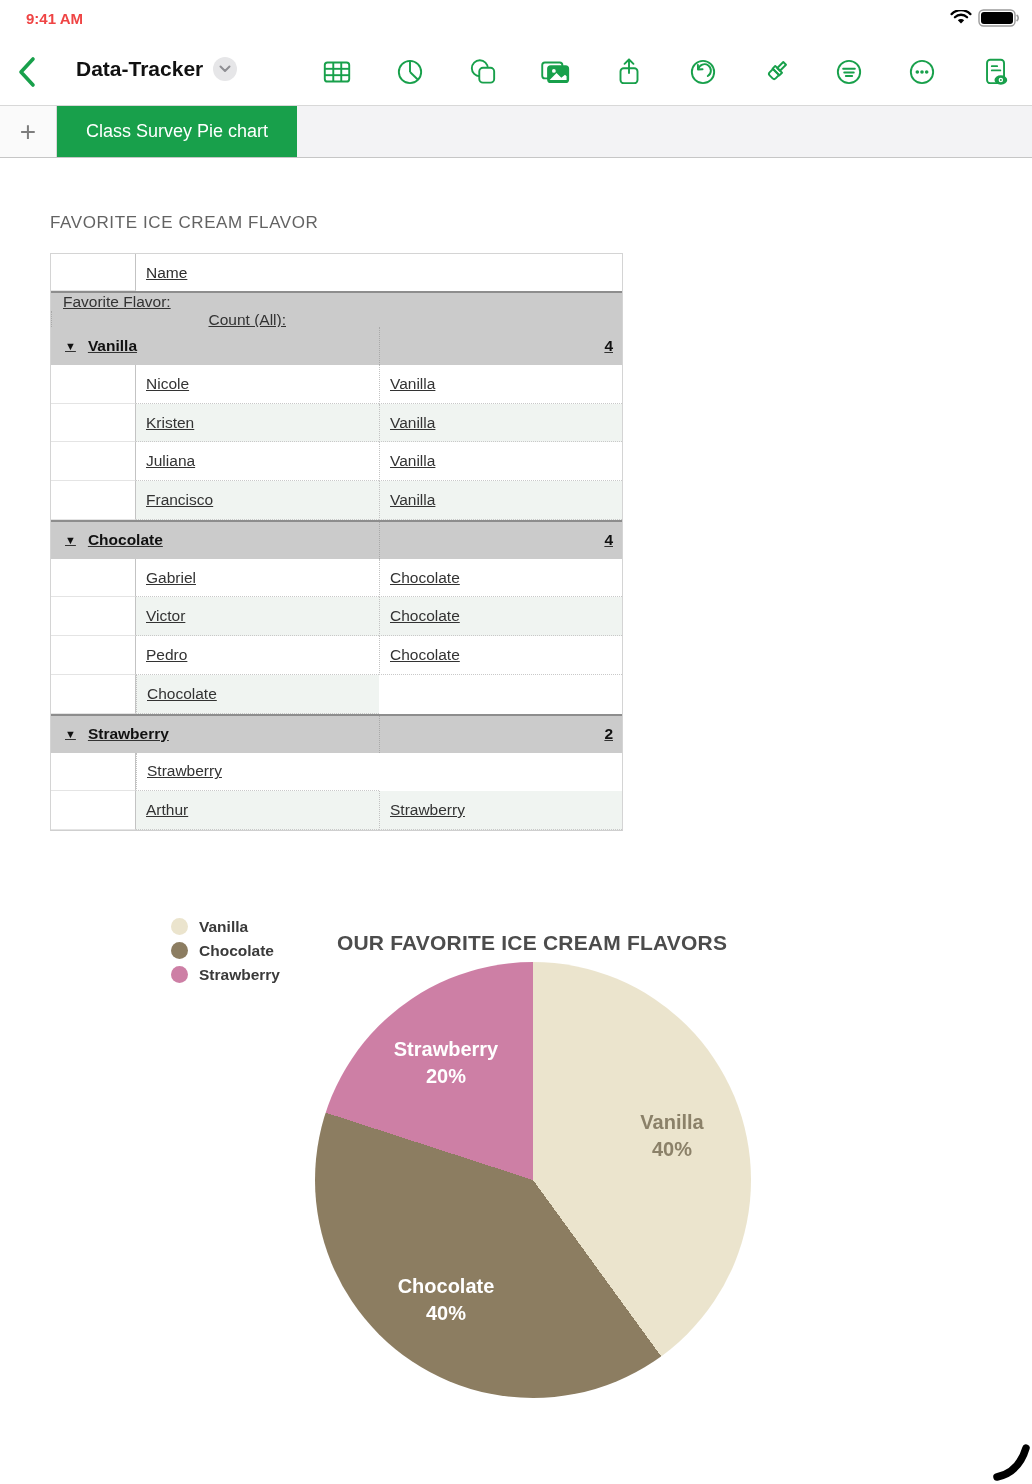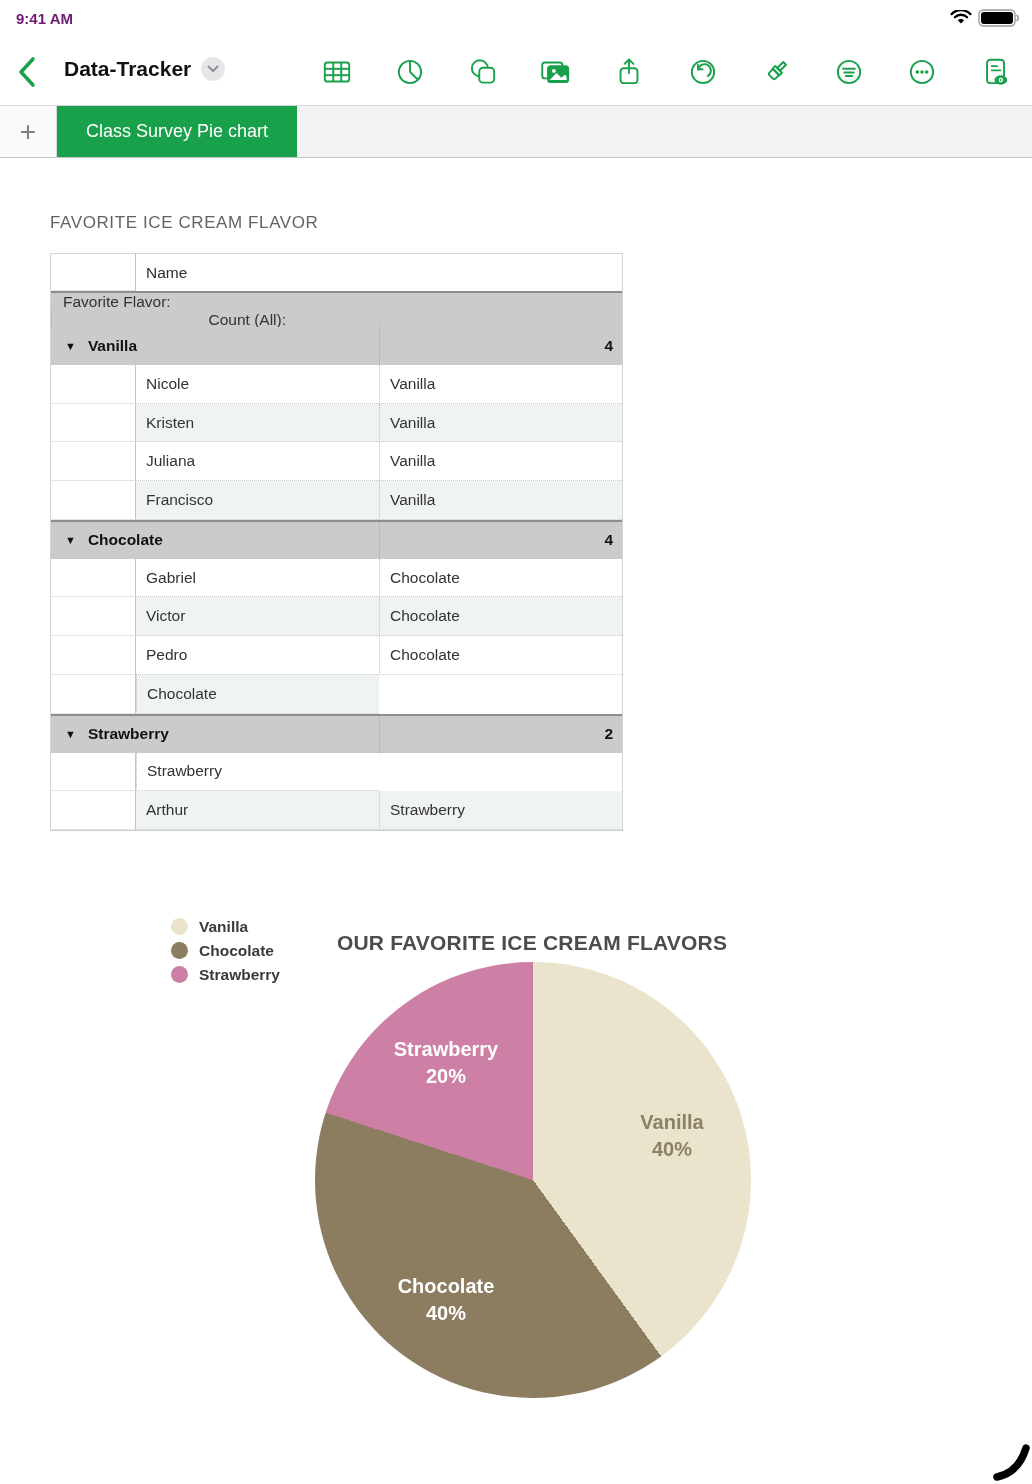--- a/index.html
+++ b/index.html
@@ -1,26 +1,26 @@
 <!DOCTYPE html>
 <html><head>
 <meta charset="utf-8">
 <style>
   * { margin:0; padding:0; box-sizing:border-box; }
   html,body { width:1032px; height:1484px; background:#fff; overflow:hidden;
               font-family:"Liberation Sans", sans-serif; }
   #app { position:relative; width:1032px; height:1484px; background:#fff; }
 
   
-  .status-time { position:absolute; left:16px; top:10px; font-size:15px; font-weight:700; color:#701a75; }
+  .status-time { position:absolute; left:26px; top:10px; font-size:15px; font-weight:700; color:#ef4444; }
   .status-icons { position:absolute; right:12px; top:8px; display:flex; align-items:center; gap:6px; }
 
   
   .back-btn { position:absolute; left:14px; top:56px; width:26px; height:32px; cursor:pointer; }
-  .doc-title-wrap { position:absolute; left:64px; top:57px; display:flex; align-items:center; gap:10px; }
+  .doc-title-wrap { position:absolute; left:76px; top:57px; display:flex; align-items:center; gap:10px; }
   .doc-title { font-size:21px; font-weight:700; color:#111; }
   .title-dropdown { width:24px; height:24px; border-radius:50%; background:#e6e6e8;
                     display:flex; align-items:center; justify-content:center; }
   .toolbar-icons { position:absolute; left:318px; top:53px; width:696px;
                    display:flex; justify-content:space-between; }
   .tb-icon { width:38px; height:38px; display:flex; align-items:center; justify-content:center; }
 
   
   .tabstrip { position:absolute; left:0; top:105px; width:1032px; height:53px;
               background:#f3f3f5; border-top:1px solid #d8d8d8; border-bottom:1px solid #c6c6c6;
@@ -32,21 +32,21 @@
   .tab.inactive { width:177px; background:#fafafa; color:#9b9b9b; }
   .tab.active { width:240px; background:#18a04b; color:#fff; }
 
   
   .sheet-title { position:absolute; left:50px; top:213px; font-size:17px; color:#636363;
                  letter-spacing:.6px; }
   #flavor-table { position:absolute; left:50px; top:253px; width:573px;
                   border-left:1px solid #d4d4d4; border-right:1px solid #d4d4d4;
                   border-top:1px solid #d4d4d4; border-bottom:1px solid #cfcfcf;
                   display:flex; flex-direction:column; font-size:15.5px; color:#333; }
-  .t-row { display:flex; }
+  .t-row { display:flex;text-decoration:underline; }
   .c-head { width:85px; flex:none; background:#fff; border-right:1px solid #c3c3c3;
             border-bottom:1px solid #e4e4e4; }
   .c-name { width:243px; flex:none; padding-left:10px; display:flex; align-items:center;
             border-bottom:1px dotted #c9c9c9; }
   .c-flav { width:243px; flex:none; padding-left:10px; display:flex; align-items:center;
             border-left:1px dotted #c2c2c2; border-bottom:1px dotted #c9c9c9; }
   .hdr-row { height:37px; }
   .hdr-row .c-name, .hdr-row .c-flav { border-bottom:none; font-weight:500; color:#2e2e2e;
             border-left-color:#dedede; }
   .filter-row { height:36px; background:#cbcbcb; border-top:2px solid #8d8d8d;flex-direction:column; }

